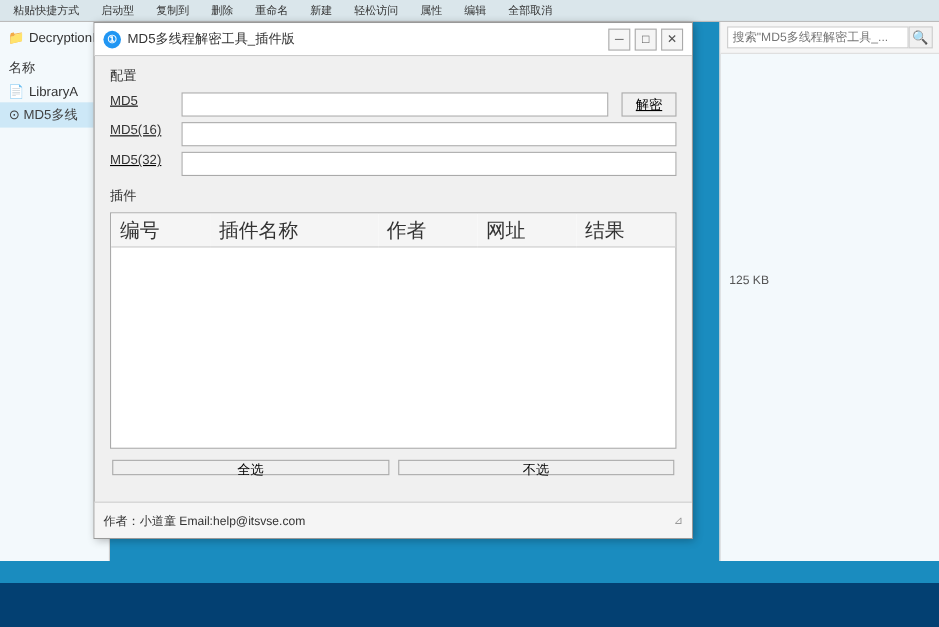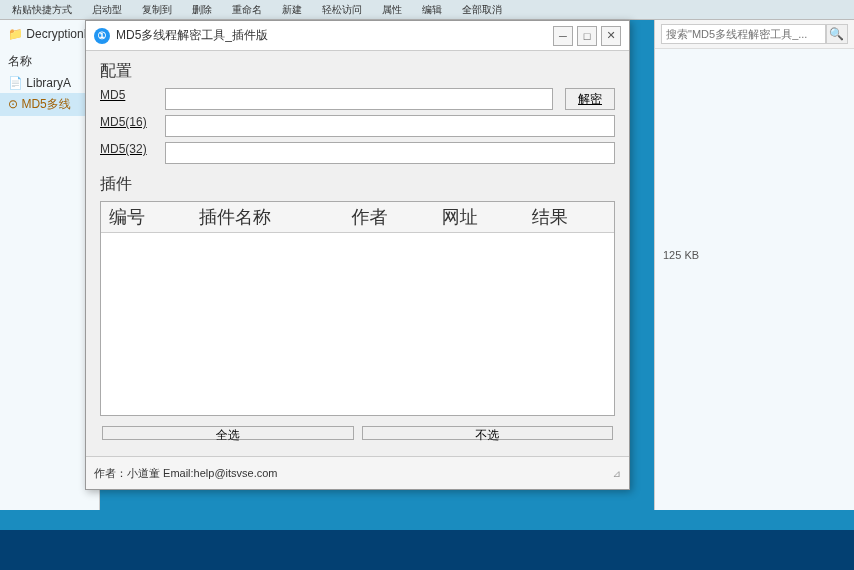--- a/index.html
+++ b/index.html
@@ -37,21 +37,21 @@
     }
     .sidebar-item {
       padding: 3px 8px;
       font-size: 12px;
       color: #333;
       white-space: nowrap;
       overflow: hidden;
     }
     .sidebar-item.active {
       background: #cde8f7;
-      color: #a16207;
+      color: #404040;
     }
 
     
     .dialog-window {
       position: absolute;
       top: 20px;
       left: 85px;
       width: 545px;
       height: 470px;
       background: #f0f0f0;
@@ -104,21 +104,21 @@
       color: #555;
     }
 
     
     .content {
       padding: 10px 14px;
     }
 
     
     .section-label {
-      font-size: 16px;
+      font-size: 12px;
       color: #333;
       margin-bottom: 6px;
       font-weight: normal;
     }
 
     
     .form-row {
       display: flex;
       align-items: flex-start;
       margin-bottom: 5px;

